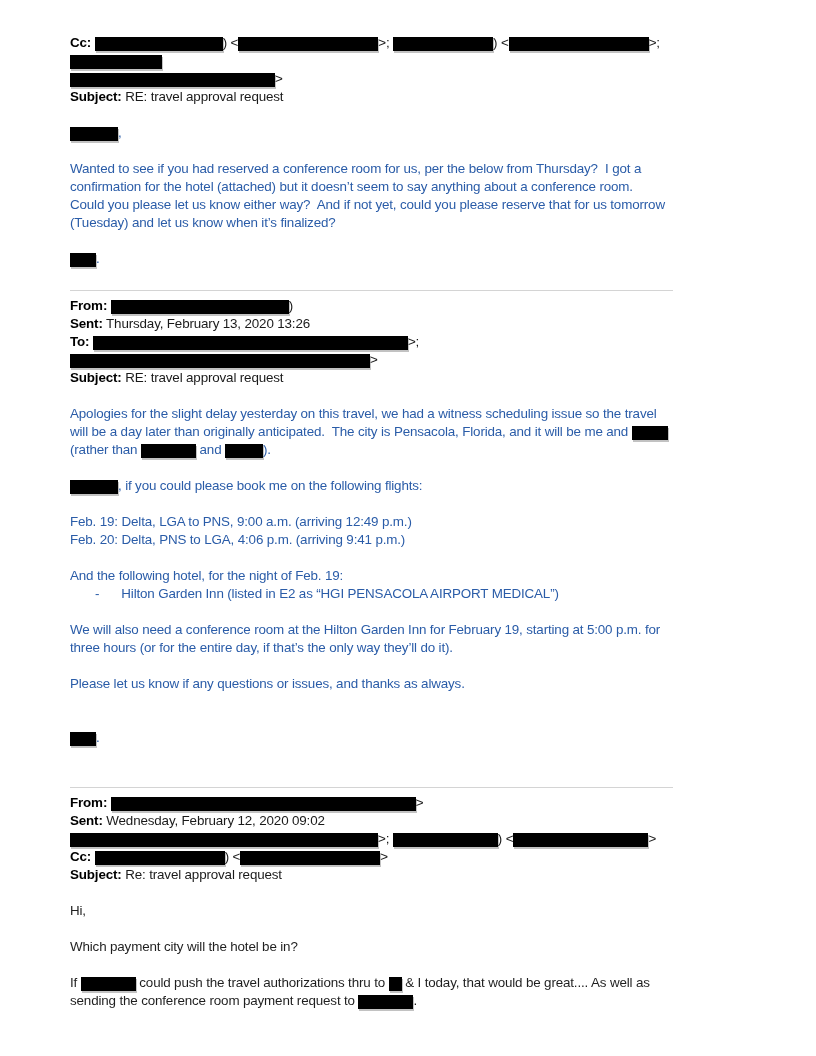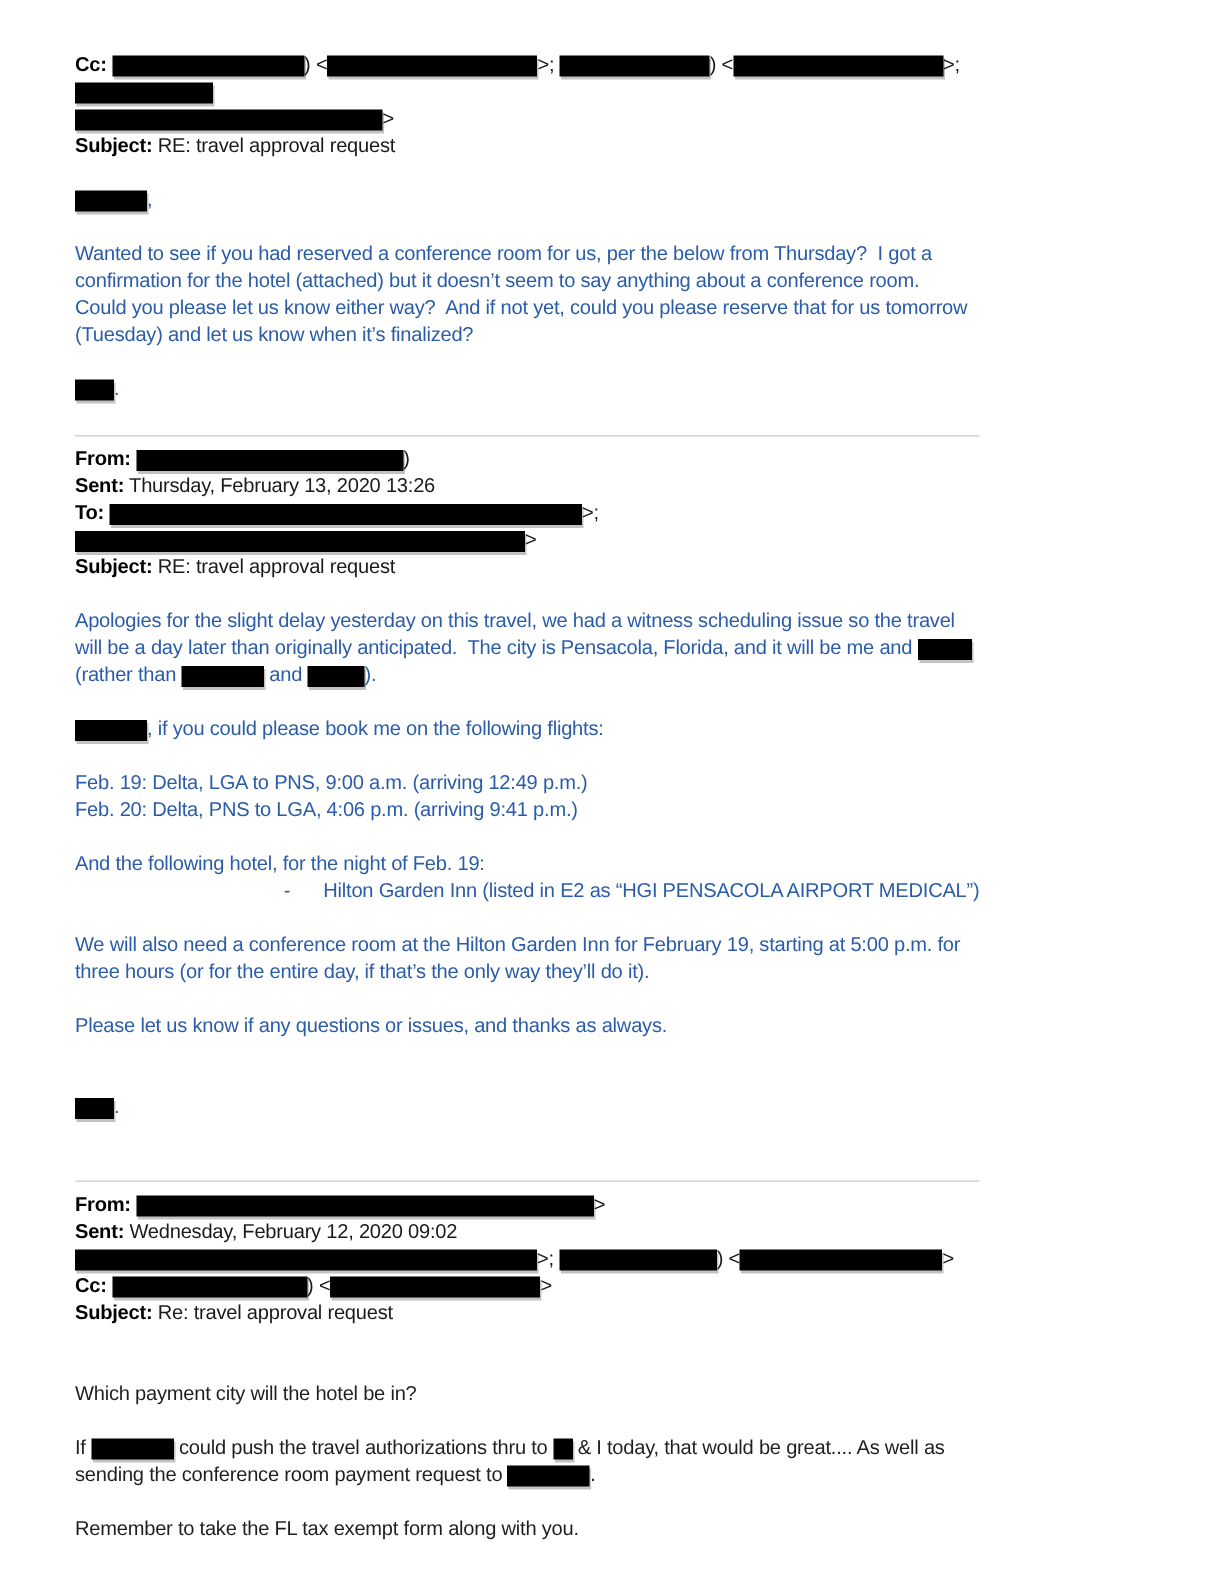--- a/index.html
+++ b/index.html
@@ -15,20 +15,21 @@
     font-size: 13.4px;
     line-height: 18px;
     letter-spacing: -0.15px;
     color: #1a1a1a;
   }
   .page {
     box-sizing: border-box;
     width: 704px;
     height: 1056px;
     padding: 34px 51px 20px 50px;
+    margin-left: 20px;
   }
   .header-line, .para {
     white-space: pre-wrap;
     min-height: 18px;
   }
   .hlabel {
     font-weight: 700;
     color: #000000;
   }
   .header-line { color: #1a1a1a; }
@@ -83,21 +84,21 @@
         <div class="body body-blue">
           <div class="blank-line"></div>
           <div class="para"><span>Apologies for the slight delay yesterday on this travel, we had a witness scheduling issue so the travel will be a day later than originally anticipated.  The city is Pensacola, Florida, and it will be me and </span><span class="redact" style="width: 36px;"></span><span> (rather than </span><span class="redact" style="width: 55px;"></span><span> and </span><span class="redact" style="width: 38px;"></span><span>).</span></div>
           <div class="blank-line"></div>
           <div class="para"><span class="redact" style="width: 48px;"></span><span>, if you could please book me on the following flights:</span></div>
           <div class="blank-line"></div>
           <div class="para"><span>Feb. 19: Delta, LGA to PNS, 9:00 a.m. (arriving 12:49 p.m.)</span></div>
           <div class="para"><span>Feb. 20: Delta, PNS to LGA, 4:06 p.m. (arriving 9:41 p.m.)</span></div>
           <div class="blank-line"></div>
           <div class="para"><span>And the following hotel, for the night of Feb. 19:</span></div>
-          <div class="para" style="padding-left: 25px; text-align: right;"><span>-</span><span class="gap" style="width: 22px;"></span><span>Hilton Garden Inn (listed in E2 as “HGI PENSACOLA AIRPORT MEDICAL”)</span></div>
+          <div class="para" style="padding-left: 25px;"><span>-</span><span class="gap" style="width: 22px;"></span><span>Hilton Garden Inn (listed in E2 as “HGI PENSACOLA AIRPORT MEDICAL”)</span></div>
           <div class="blank-line"></div>
           <div class="para"><span>We will also need a conference room at the Hilton Garden Inn for February 19, starting at 5:00 p.m. for three hours (or for the entire day, if that’s the only way they’ll do it).</span></div>
           <div class="blank-line"></div>
           <div class="para"><span>Please let us know if any questions or issues, and thanks as always.</span></div>
           <div class="blank-line"></div>
           <div class="blank-line"></div>
           <div class="para"><span class="redact" style="width: 26px;"></span><span>.</span></div>
           <div class="blank-line"></div>
           <div class="blank-line"></div>
         </div>
@@ -106,22 +107,22 @@
         <div class="separator"></div>
         <div class="header">
           <div class="header-line"><span class="hlabel">From:</span><span> </span><span class="redact" style="width: 305px;"></span><span>&gt;</span></div>
           <div class="header-line"><span class="hlabel">Sent:</span><span> Wednesday, February 12, 2020 09:02</span></div>
           <div class="header-line"><span class="redact" style="width: 308px;"></span><span>&gt;; </span><span class="redact" style="width: 105px;"></span><span>) &lt;</span><span class="redact" style="width: 135px;"></span><span>&gt;</span></div>
           <div class="header-line"><span class="hlabel">Cc:</span><span> </span><span class="redact" style="width: 130px;"></span><span>) &lt;</span><span class="redact" style="width: 140px;"></span><span>&gt;</span></div>
           <div class="header-line"><span class="hlabel">Subject:</span><span> Re: travel approval request</span></div>
         </div>
         <div class="body body-black">
           <div class="blank-line"></div>
+          <div class="para"><span>Hi,</span></div>
           <div class="blank-line"></div>
           <div class="para"><span>Which payment city will the hotel be in?</span></div>
           <div class="blank-line"></div>
           <div class="para"><span>If </span><span class="redact" style="width: 55px;"></span><span> could push the travel authorizations thru to </span><span class="redact" style="width: 13px;"></span><span> &amp; I today, that would be great.... As well as sending the conference room payment request to </span><span class="redact" style="width: 55px;"></span><span>.</span></div>
           <div class="blank-line"></div>
-          <div class="para"><span>Remember to take the FL tax exempt form along with you.</span></div>
         </div>
       </div>
     </div>
 </div>
 
 </body></html>

